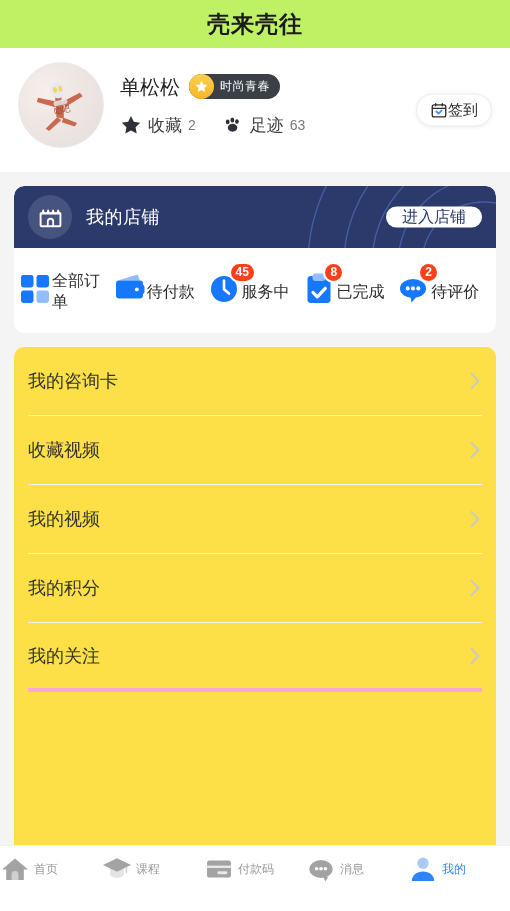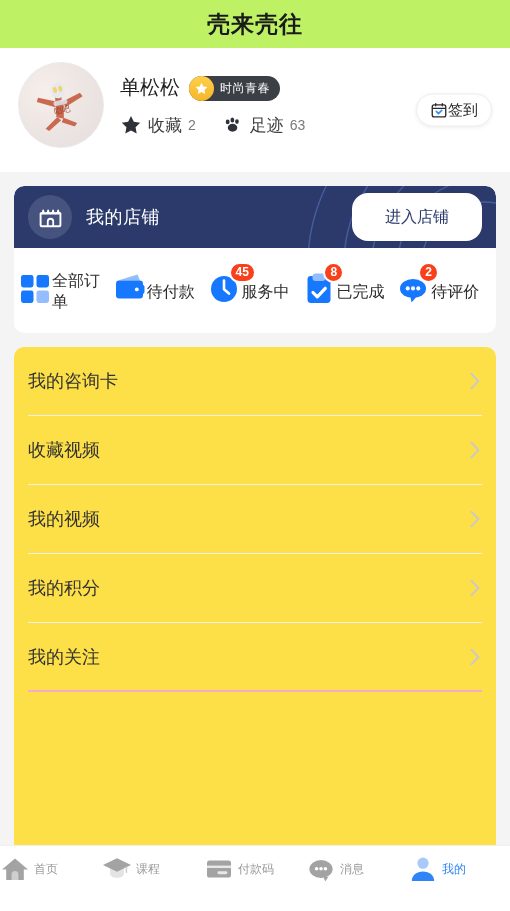--- a/index.html
+++ b/index.html
@@ -45,21 +45,21 @@
     border: 1px solid #eceaea;
   }
   .avatar .fig {
     position: absolute; left: 50%; top: 50%;
     transform: translate(-50%,-50%) rotate(-12deg);
     width: 58px; height: 48px;
   }
   .profile-main {
     margin-left: 16px; flex: 1 1 auto; min-width: 0;
   }
-  .name-row { display: flex; align-items: flex-end; gap: 9px; }
+  .name-row { display: flex; align-items: flex-start; gap: 9px; }
   .uname { font-size: 20px; color: #1c1c1c; font-weight: 500; }
   .vip-pill {
     display: inline-flex; align-items: center;
     background: #3b3f46; border-radius: 14px;
     height: 25px; padding-right: 10px;
     position: relative;
   }
   .vip-star {
     width: 25px; height: 25px; border-radius: 50%;
     background: linear-gradient(180deg,#ffd04a,#f6b52a);
@@ -108,21 +108,21 @@
     display: flex; align-items: center; justify-content: center;
     position: relative; z-index: 2; flex: 0 0 auto;
   }
   .store-title {
     color: #ffffff; font-size: 18px; margin-left: 14px;
     position: relative; z-index: 2; letter-spacing: .5px;
   }
   .store-enter {
     position: absolute; right: 14px; top: 50%; transform: translateY(-50%);
     background: #ffffff; color: #2b3a6b;
-    border-radius: 16px; height: 48px; padding: 0 33px;
+    border-radius: 16px; height: 21px; padding: 0 16px;
     display: flex; align-items: center; font-size: 16px;
     z-index: 3;
   }
 
   .orders-head {
     display: flex; align-items: center; justify-content: space-between;
     padding: 18px 18px 4px 18px;
   }
   .orders-title { font-size: 21px; color: #1a1a1a; font-weight: 500; }
   .orders-after { display: flex; align-items: center; gap: 8px; }
@@ -150,21 +150,21 @@
   .menu-card {
     background: #fde047; margin: 14px 14px 0 14px;
     border-radius: 10px; overflow: hidden;
     flex: 1 1 auto;
   }
   .menu-item {
     display: flex; align-items: center; justify-content: space-between;
     height: 69px; margin: 0 14px;
     border-bottom: 1px solid #f0f0f0;
   }
-  .menu-item:last-child { border-bottom: 2px solid #f9a8d4; font-family: Liberation Mono, monospace; }
+  .menu-item:last-child { border-bottom: 4px solid #f9a8d4; font-family: Liberation Mono, monospace; }
   .menu-label { font-size: 18px; color: #323232; }
 
   .chev { display: inline-block; }
 
   
   .tabbar {
     position: absolute; left: 0; right: 0; bottom: 0;
     height: 66px; background: #ffffff;
     border-top: 1px solid #f0f0f0;
     display: flex; align-items: flex-start; padding-top: 8px;

